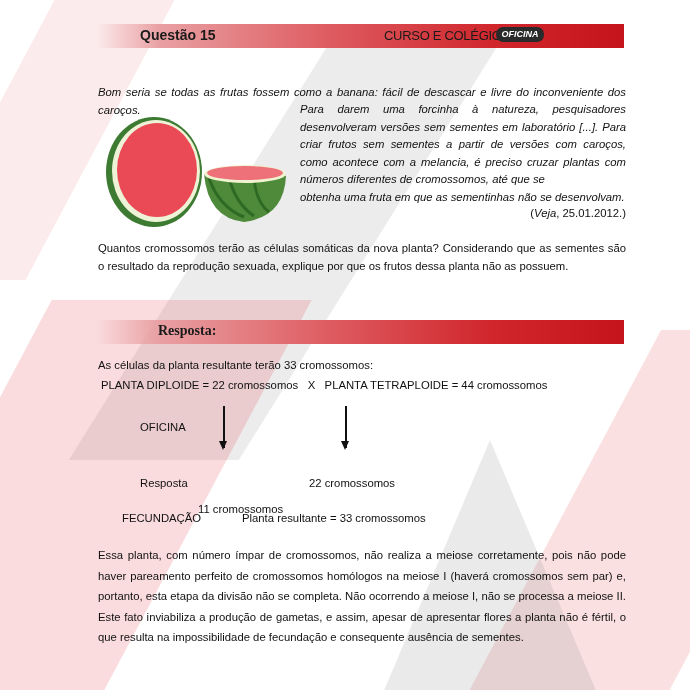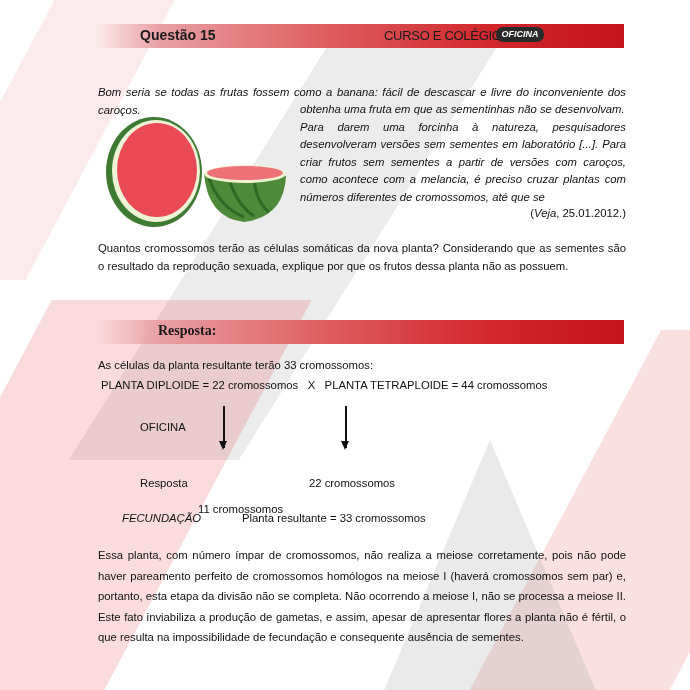--- a/index.html
+++ b/index.html
@@ -54,22 +54,22 @@
   <ellipse cx="50" cy="60" rx="48" ry="55" fill="#3d7a32"></ellipse>
   <ellipse cx="52" cy="59" rx="44" ry="51" fill="#eef3d8"></ellipse>
   <ellipse cx="53" cy="58" rx="40" ry="47" fill="#ea4a55"></ellipse>
   <path d="M100 62 Q140 50 182 64 Q180 105 140 110 Q104 106 100 62 Z" fill="#4f8a3a"></path>
   <path d="M105 66 Q115 95 140 105 M125 66 Q132 92 150 104 M150 66 Q152 90 165 100" stroke="#2f6a25" stroke-width="3" fill="none"></path>
   <ellipse cx="141" cy="62" rx="41" ry="9" fill="#f0f3d0"></ellipse>
   <ellipse cx="141" cy="61" rx="38" ry="7" fill="#ee7078"></ellipse>
 </svg>
 
 <div class="quote">
+  <p>Para darem uma forcinha à natureza, pesquisadores desenvolveram versões sem sementes em laboratório [...]. Para criar frutos sem sementes a partir de versões com caroços, como acontece com a melancia, é preciso cruzar plantas com números diferentes de cromossomos, até que se</p>
   <p>obtenha uma fruta em que as sementinhas não se desenvolvam.</p>
-  <p>Para darem uma forcinha à natureza, pesquisadores desenvolveram versões sem sementes em laboratório [...]. Para criar frutos sem sementes a partir de versões com caroços, como acontece com a melancia, é preciso cruzar plantas com números diferentes de cromossomos, até que se</p>
 </div>
 <div class="cite"><span>(</span><i>Veja</i><span>, 25.01.2012.)</span></div>
 
 <div class="para" style="top:240px;">
   <p>Quantos cromossomos terão as células somáticas da nova planta? Considerando que as sementes são o resultado da reprodução sexuada, explique por que os frutos dessa planta não as possuem.</p>
 </div>
 
 <div class="bar" style="top:320px;font-family:Liberation Serif, serif;">
   <span class="bar-title" style="left:62px;">Resposta:</span>
 </div>
@@ -77,16 +77,16 @@
 <div class="line" style="left:98px; top:359px;">As células da planta resultante terão 33 cromossomos:</div>
 <div class="line" style="left:101px; top:379px;">PLANTA DIPLOIDE = 22 cromossomos   X   PLANTA TETRAPLOIDE = 44 cromossomos</div>
 
 <div class="arrow" style="left:223px; top:406px; height:42px;"></div>
 <div class="arrow" style="left:345px; top:406px; height:42px;"></div>
 
 <div class="line" style="left:140px; top:421px;">OFICINA</div>
 <div class="line" style="left:140px; top:477px;">Resposta</div>
 <div class="line" style="left:198px; top:503px;">11 cromossomos</div>
 <div class="line" style="left:309px; top:477px;">22 cromossomos</div>
-<div class="line" style="left:122px; top:512px;font-style:italic;">FECUNDAÇÃO</div>
+<div class="line" style="left:122px; top:512px;">FECUNDAÇÃO</div>
 <div class="line" style="left:222px; top:512px;padding-left:20px;">Planta resultante = 33 cromossomos</div>
 
 <div class="para" style="top:545px; line-height:20.5px;">Essa planta, com número ímpar de cromossomos, não realiza a meiose corretamente, pois não pode haver pareamento perfeito de cromossomos homólogos na meiose I (haverá cromossomos sem par) e, portanto, esta etapa da divisão não se completa. Não ocorrendo a meiose I, não se processa a meiose II. Este fato inviabiliza a produção de gametas, e assim, apesar de apresentar flores a planta não é fértil, o que resulta na impossibilidade de fecundação e consequente ausência de sementes.</div>
 
 </body></html>

